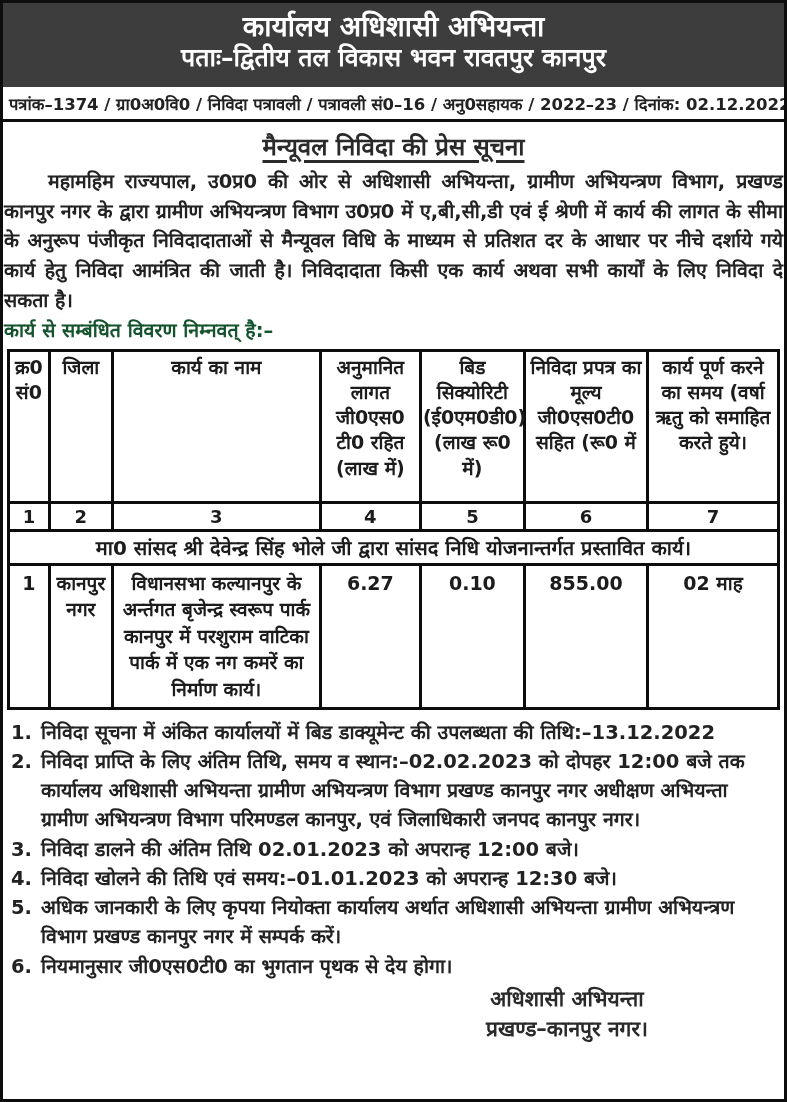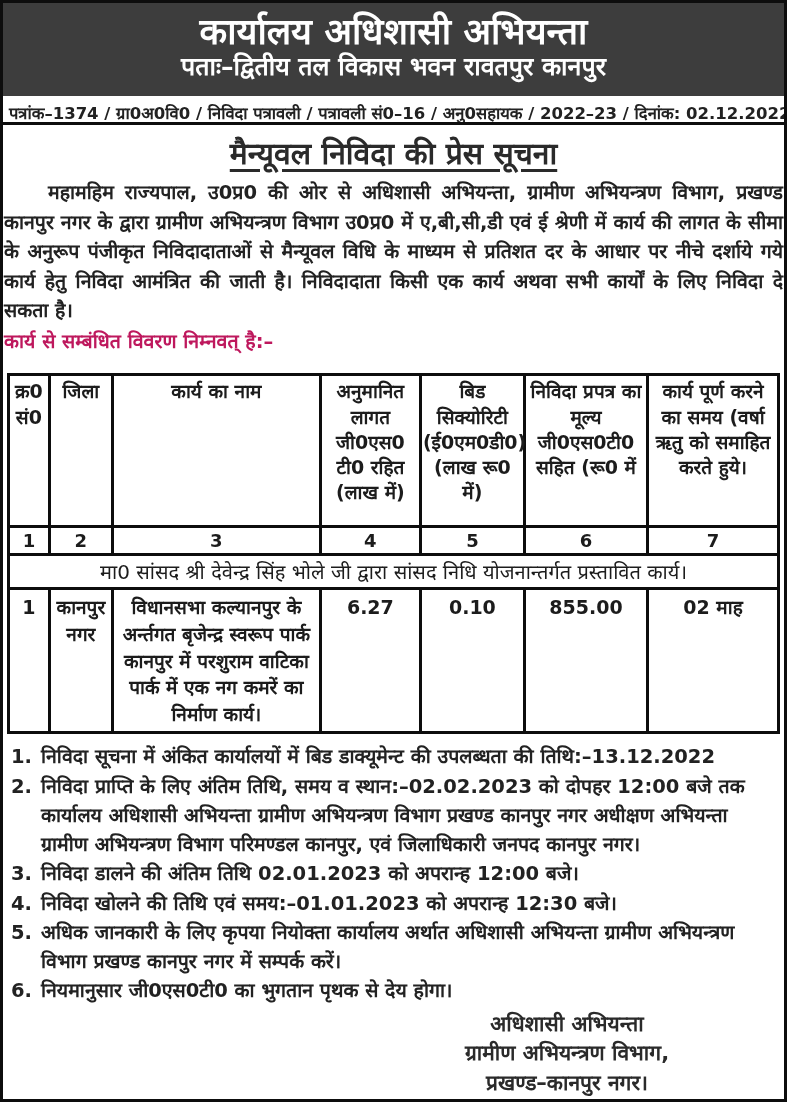--- a/index.html
+++ b/index.html
@@ -15,75 +15,75 @@
     display: flex; flex-direction: column;
     overflow: hidden;
     color: #1c1c1c;
   }
   
   .masthead {
     background: #3d3d3d; color: #ffffff;
     text-align: center;
     padding: 8px 6px 14px;
   }
-  .masthead .l1 { font-size: 36px; font-weight: 800; line-height: 1.15; }
+  .masthead .l1 { font-size: 28px; font-weight: 800; line-height: 1.15; }
   .masthead .l2 { font-size: 30px; font-weight: 800; line-height: 1.2; margin-top: 4px; }
   .masthead .l3 { font-size: 25px; font-weight: 800; line-height: 1.2; }
   
   .ref-strip {
     border-bottom: 3px solid #0d0d0d;
     padding: 5px 6px 4px;
     font-size: 16.5px; font-weight: 700;
     white-space: nowrap; overflow: hidden;
     color: #222;
   }
   
   .doc-title {
     text-align: center;
-    font-size: 30px; font-weight: 800;
+    font-size: 24px; font-weight: 800;
     text-decoration: underline;
     text-underline-offset: 5px;
     text-decoration-thickness: 3px;
     margin: 7px 0 5px;
     color: #2a2a2a;
   }
   
   .body-pad { padding: 0 1px; }
   .intro {
     font-size: 19.5px; font-weight: 600;
     line-height: 1.52; text-align: justify;
     text-indent: 44px; color: #222;
   }
   .details-line {
     font-size: 19.5px; font-weight: 600;
-    line-height: 1.45; margin-top: 2px; color: #be185d;
+    line-height: 1.45; margin-top: 2px; color: #14532d;
   }
   
   table.tender {
     width: calc(100% - 8px);
-    margin: 17px 4px 0;
+    margin: 3px 4px 0;
     border-collapse: collapse;
     table-layout: fixed;
   }
   table.tender th, table.tender td {
     border: 3px solid #0d0d0d;
     text-align: center;
     color: #1c1c1c;
   }
   table.tender th {
     font-size: 19px; font-weight: 700;
     vertical-align: top; padding: 3px 1px;
     line-height: 1.33; height: 152px;
   }
   tr.numrow td {
     font-size: 18px; font-weight: 700;
     padding: 2px 0; height: 28px;
   }
   tr.sectionrow td {
-    font-size: 20px; font-weight: 400;
+    font-size: 20px; font-weight: 700;
     padding: 2px 0;
   }
   tr.datarow td {
     font-size: 19px; font-weight: 600;
     vertical-align: top; padding: 4px 2px;
     line-height: 1.4; height: 124px;
   }
   .col-sno  { width: 5.3%; }
   .col-dist { width: 8.2%; }
   .col-work { width: 27.0%; }
@@ -194,18 +194,17 @@
       <span class="t">अधिक जानकारी के लिए कृपया नियोक्ता कार्यालय अर्थात अधिशासी अभियन्ता ग्रामीण अभियन्त्रण विभाग प्रखण्ड कानपुर नगर में सम्पर्क करें।</span>
     </div>
     <div class="note">
       <span class="n">6.</span>
       <span class="t">नियमानुसार जी0एस0टी0 का भुगतान पृथक से देय होगा।</span>
     </div>
   </div>
 
   <div class="signature">
     <div>अधिशासी अभियन्ता</div>
-    <div>ग्रामीण अभियन्त्रण विभाग,</div>
     <div>प्रखण्ड–कानपुर नगर।</div>
 
   </div>
 
 </div>
 
 </body></html>

